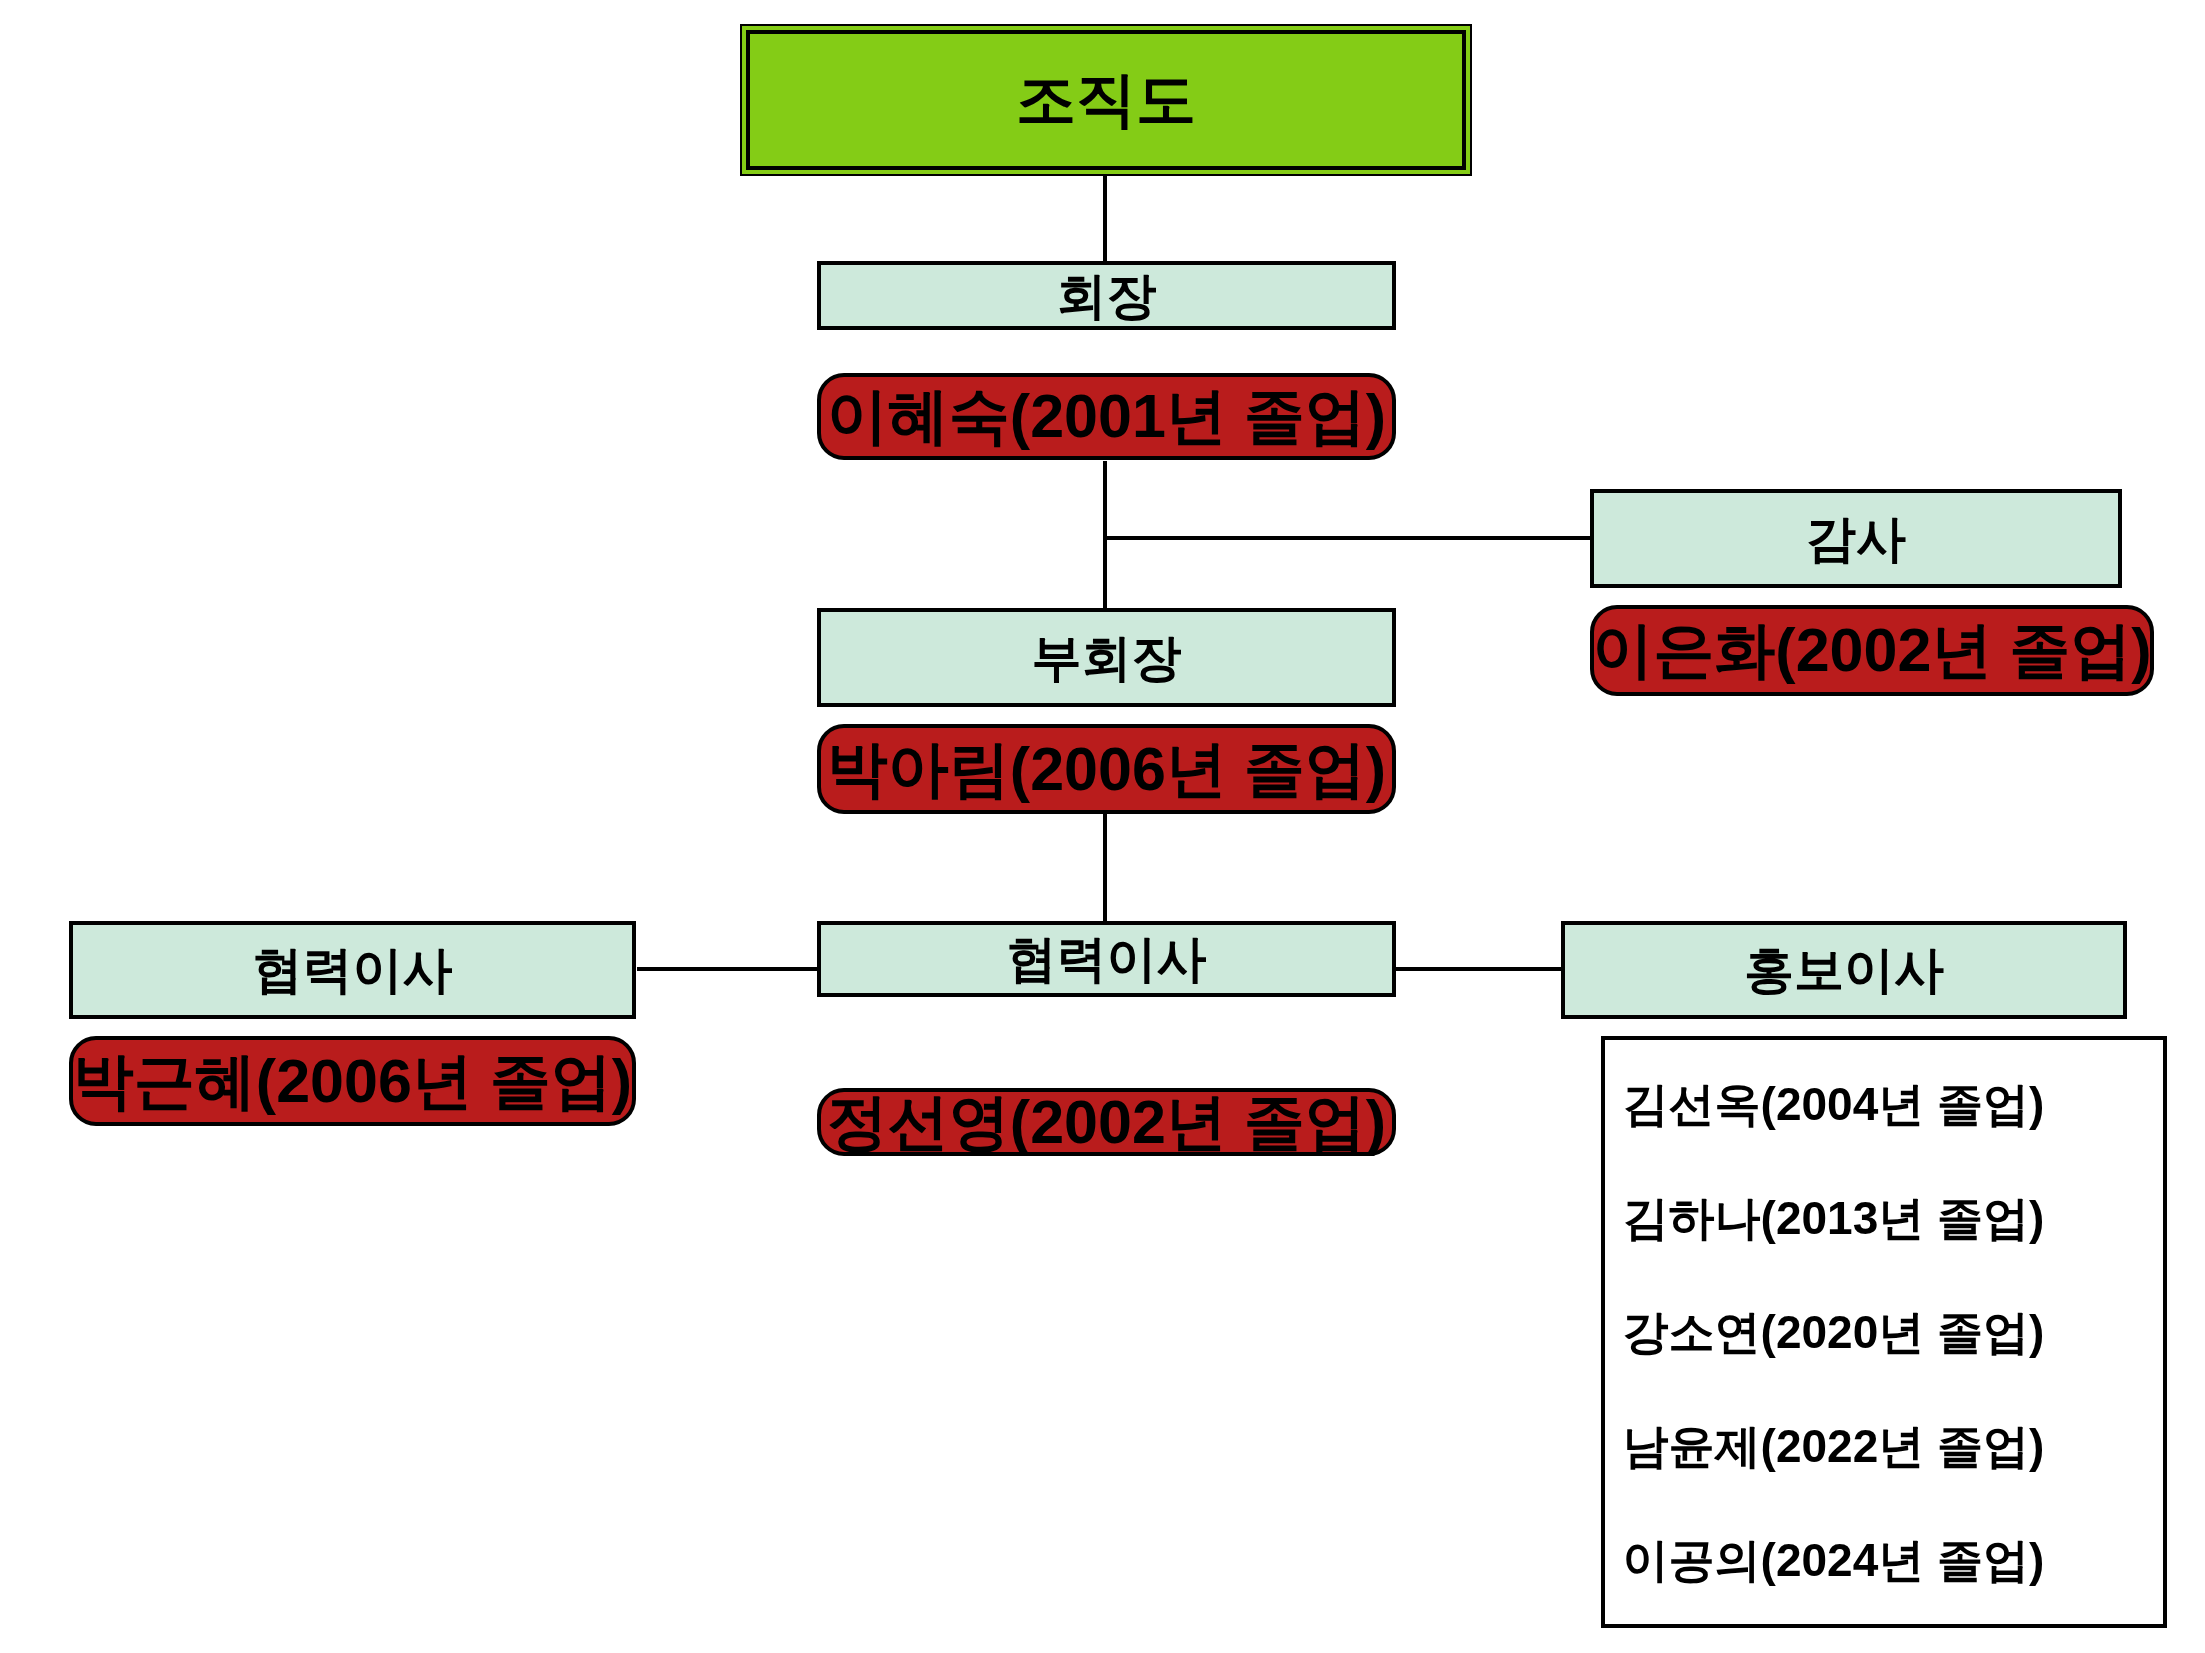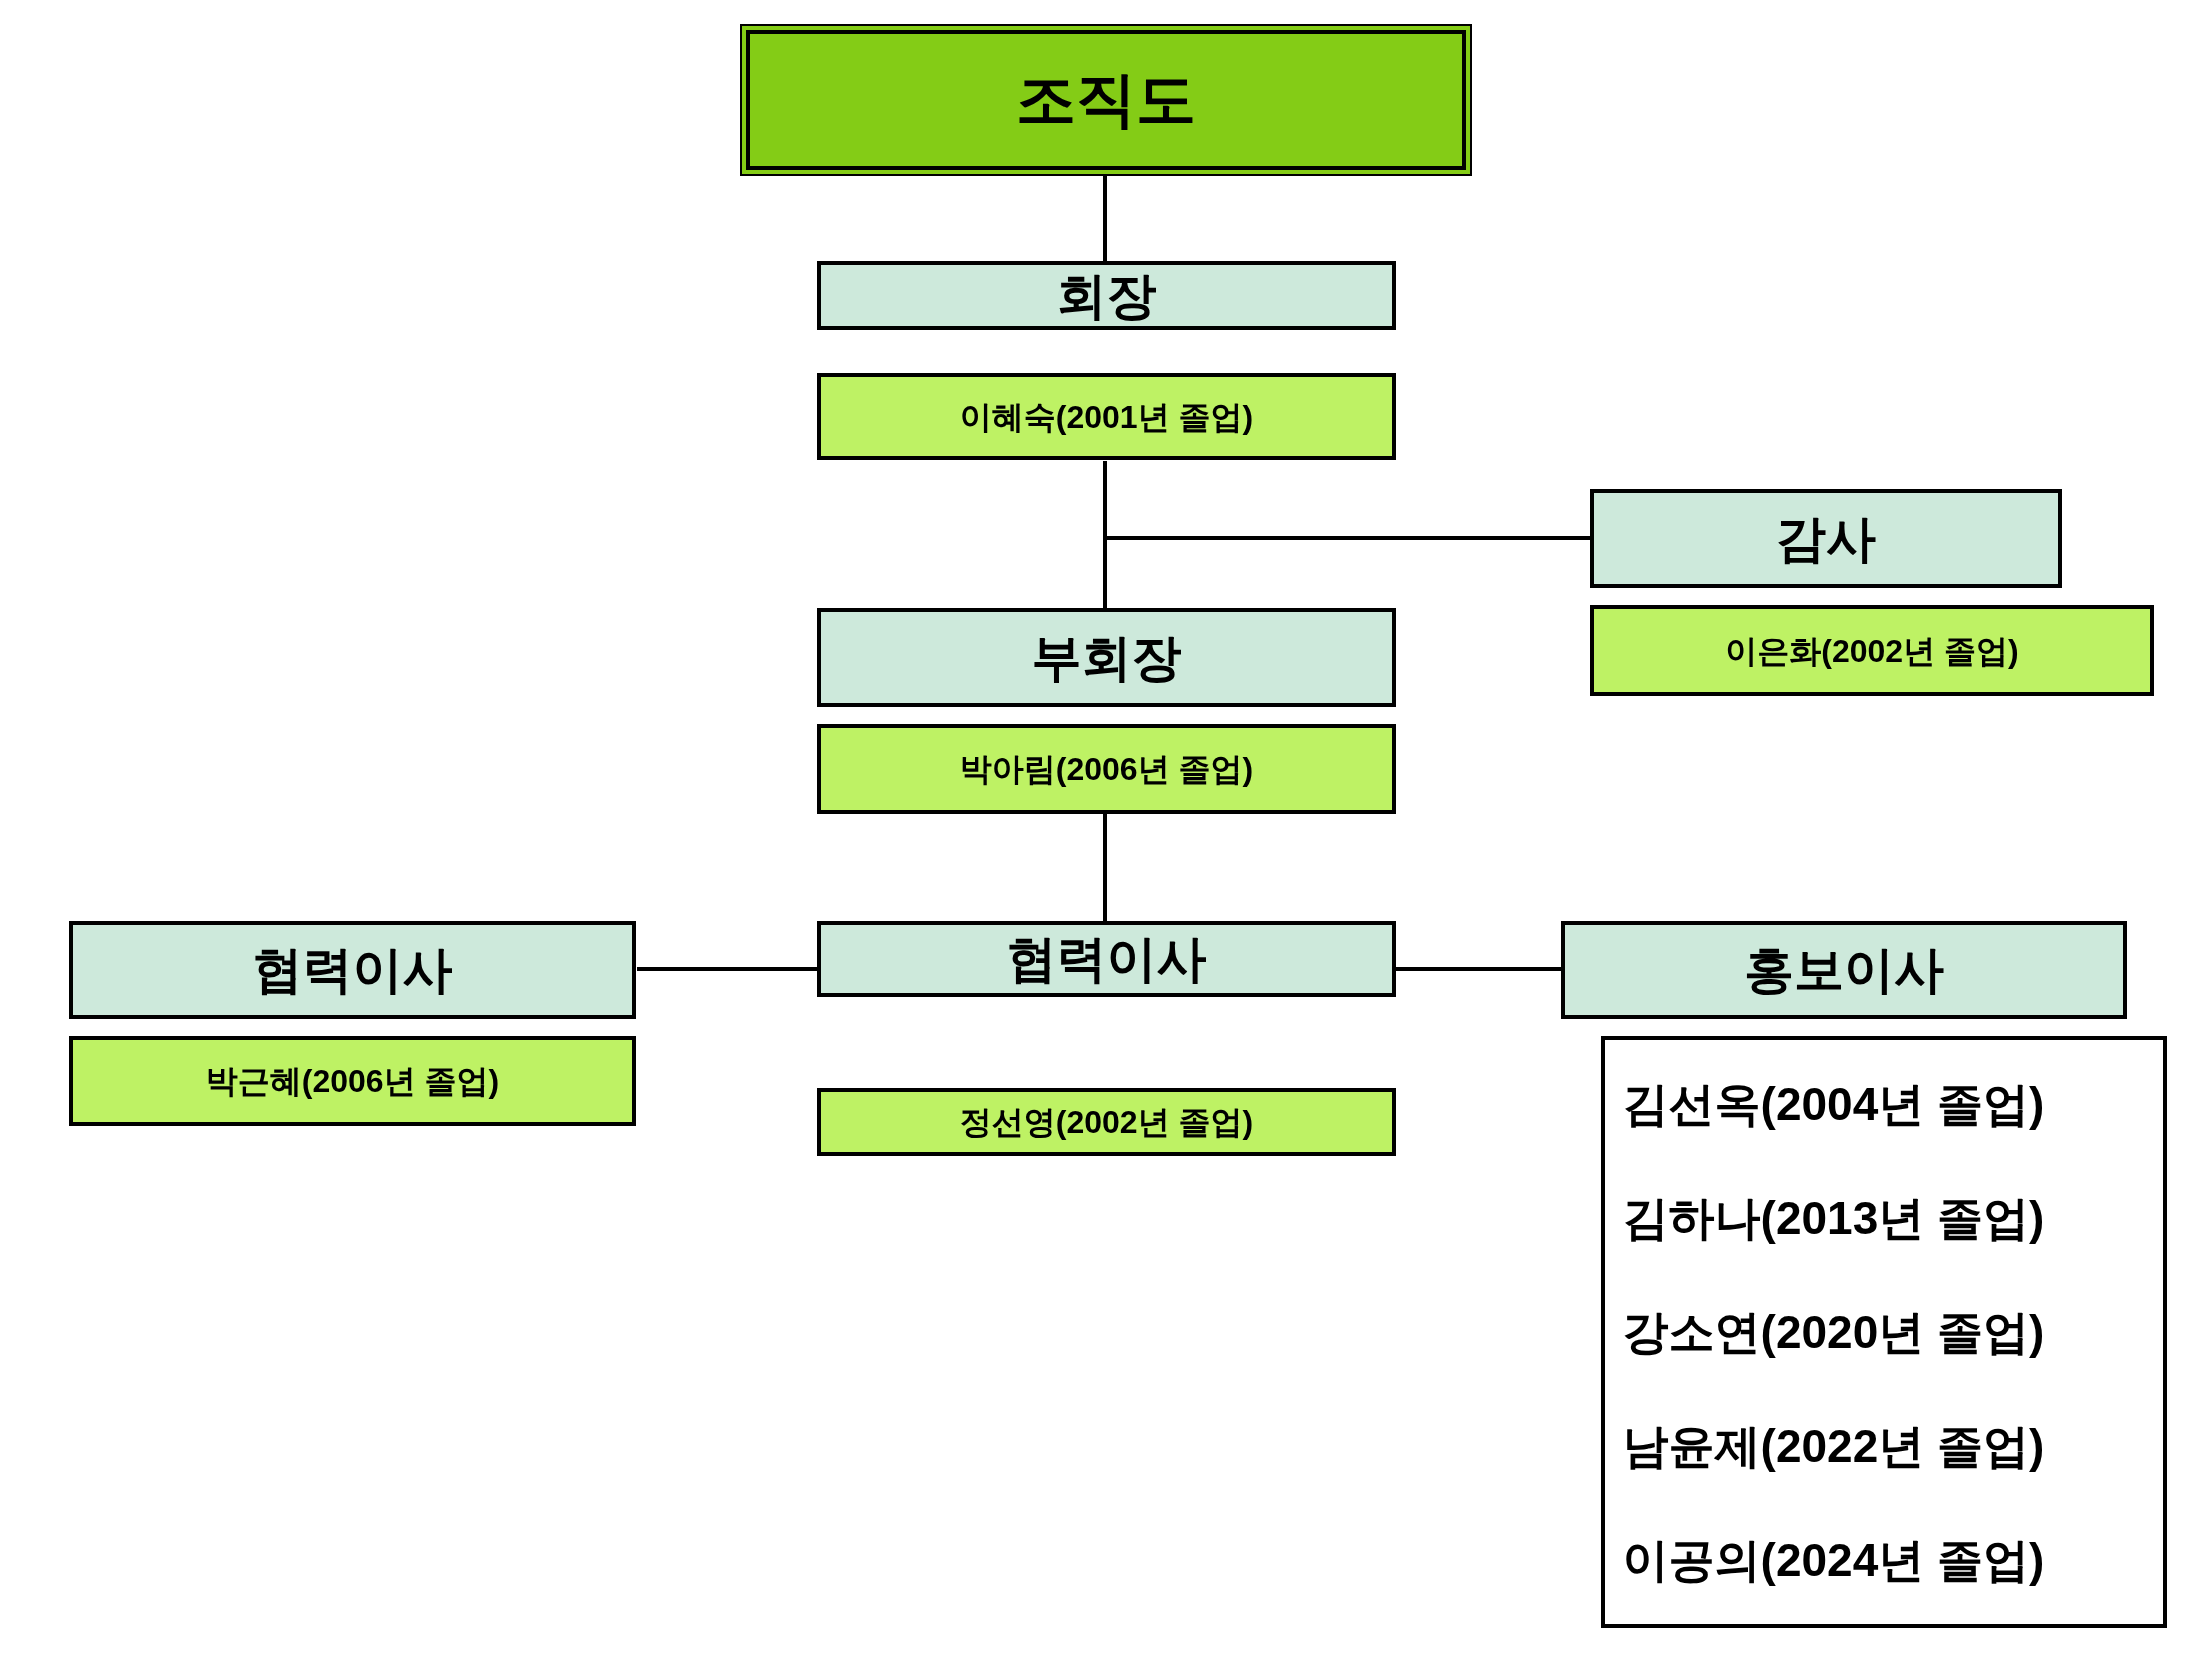--- a/index.html
+++ b/index.html
@@ -17,21 +17,21 @@
     position:absolute;
     box-sizing:border-box;
     border:4.4px solid #000000;
     display:flex;
     align-items:center;
     justify-content:center;
     text-align:center;
     line-height:1;
   }
   .gbox{ background:#CDE9DB; font-size:50px; }
-  .wbox{ background:#bef264; font-size:32px; white-space:nowrap; }
+  .wbox{ background:#b91c1c; font-size:61px; white-space:nowrap;border-radius:27px; }
   .line{ position:absolute; background:#000000; }
   
   .title-outer{
     position:absolute;
     left:740px; top:24px; width:732px; height:152px;
     box-sizing:border-box;
     border:2.2px solid #000000;
     background:#84cc16;
   }
   .title-inner{
@@ -80,21 +80,21 @@
     </div>
   </div>
 
   <div class="box gbox" style="left:817px; top:261px; width:579px; height:69px;">
     <span>회장</span>
   </div>
   <div class="box wbox" style="left:817px; top:373px; width:579px; height:87px;">
     <span>이혜숙(2001년 졸업)</span>
   </div>
 
-  <div class="box gbox" style="left:1590px; top:489px; width:472px; height:99px;">
+  <div class="box gbox" style="left:1590px; top:489px; width:532px; height:99px;">
     <span>감사</span>
   </div>
   <div class="box wbox" style="left:1590px; top:605px; width:564px; height:91px;">
     <span>이은화(2002년 졸업)</span>
   </div>
 
   <div class="box gbox" style="left:817px; top:608px; width:579px; height:99px;">
     <span>부회장</span>
   </div>
   <div class="box wbox" style="left:817px; top:724px; width:579px; height:90px;">

